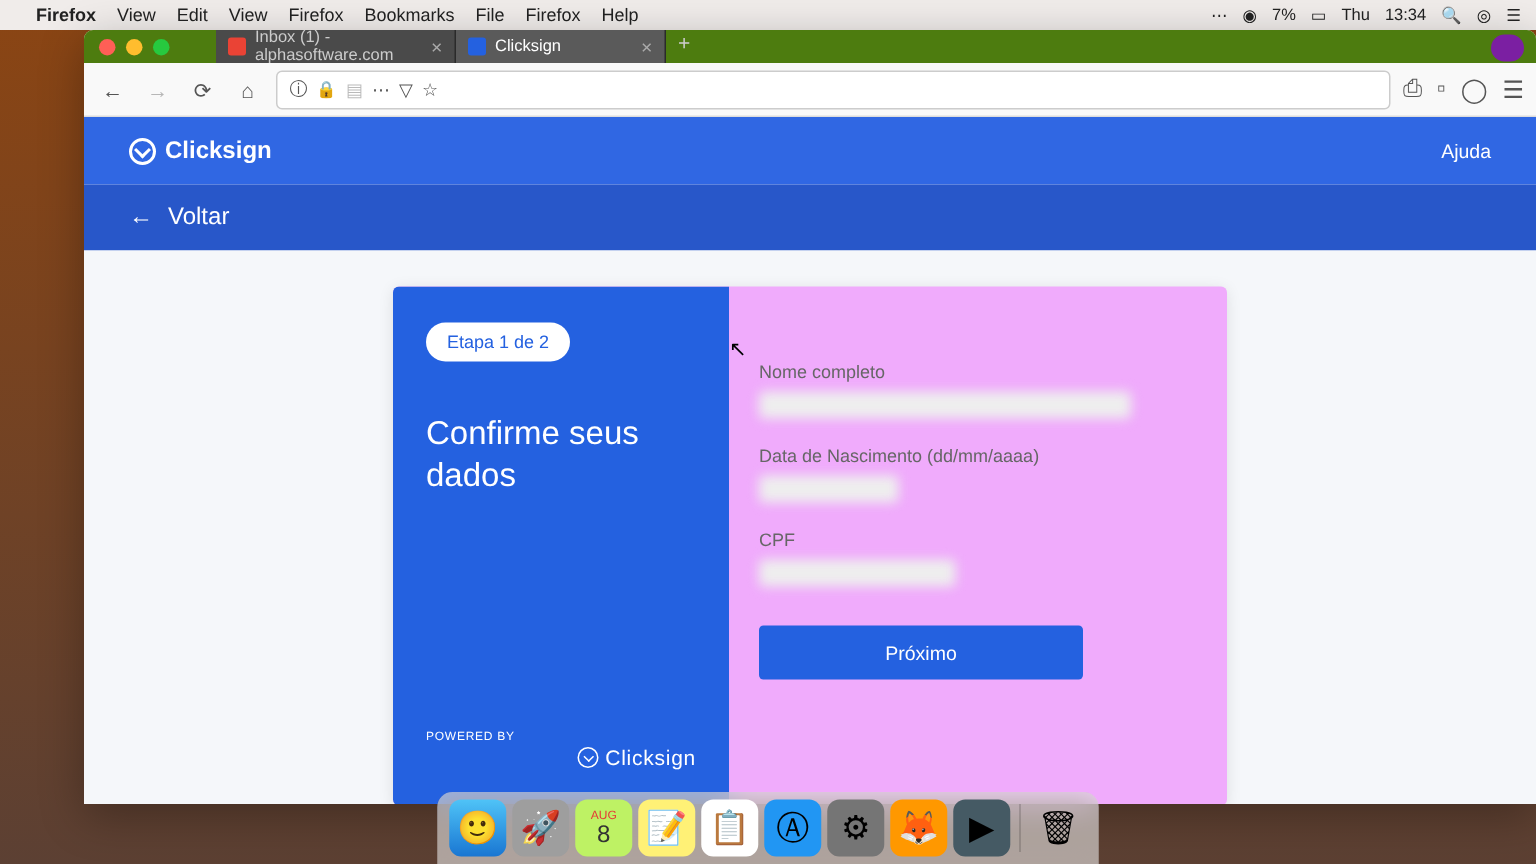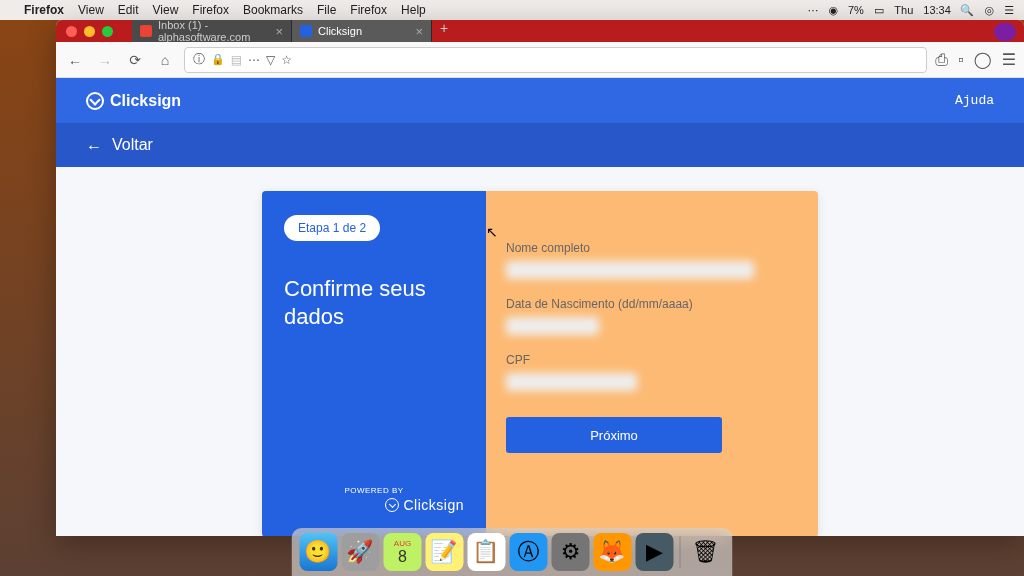--- a/index.html
+++ b/index.html
@@ -8,21 +8,21 @@
 
 .menubar { height: 20px; background: rgba(245,245,245,0.95); display: flex; align-items: center; padding: 4px 10px; font-size: 12px; color: #222; justify-content: space-between; }
 .menu-left { display: flex; align-items: center; gap: 14px; }
 .menu-left .apple { font-size: 13px; }
 .menu-left .app { font-weight: 600; }
 .menu-right { display: flex; align-items: center; gap: 10px; font-size: 11px; }
 .menu-right span { display: inline-flex; align-items: center; }
 
 
 .browser { position: absolute; top: 20px; left: 56px; right: 0; bottom: 40px; background: #f0f0f0; display: flex; flex-direction: column; border-top-left-radius: 6px; border-top-right-radius: 6px; overflow: hidden; box-shadow: 0 8px 30px rgba(0,0,0,0.3); }
-.titlebar { height: 22px; background: #b91c1c; display: flex; align-items: center; padding: 0 10px; gap: 7px; }
+.titlebar { height: 22px; background: #4d7c0f; display: flex; align-items: center; padding: 0 10px; gap: 19px; }
 .traffic { display: flex; gap: 7px; }
 .traffic span { width: 11px; height: 11px; border-radius: 50%; }
 .tl-close { background: #ff5f56; }
 .tl-min { background: #ffbd2e; }
 .tl-max { background: #27c93f; }
 .tabs { display: flex; margin-left: 12px; align-items: stretch; height: 100%; }
 .tab { display: flex; align-items: center; padding: 0 8px; font-size: 11px; color: #ccc; background: #4a4a4a; border-right: 1px solid #2a2a2a; min-width: 140px; max-width: 160px; gap: 6px; }
 .tab.active { background: #5a5a5a; color: #fff; }
 .tab-fav { width: 12px; height: 12px; border-radius: 2px; flex-shrink: 0; }
 .tab-close { margin-left: auto; font-size: 13px; color: #aaa; }
@@ -35,31 +35,31 @@
 .urlbar .url-text { flex: 1; white-space: nowrap; overflow: hidden; }
 .urlbar .url-text b { color: #222; }
 .tool-icons { display: flex; gap: 10px; align-items: center; color: #555; }
 
 
 .page { flex: 1; background: #fff; overflow: hidden; position: relative; }
 .page-header { height: 45px; background: #3067e3; display: flex; align-items: center; padding: 0 30px; justify-content: space-between; color: #fff; }
 .brand { display: flex; align-items: center; gap: 6px; font-weight: 600; font-size: 16px; }
 .brand-icon { width: 18px; height: 18px; border: 2px solid #fff; border-radius: 50%; display: flex; align-items: center; justify-content: center; }
 .brand-icon::after { content: ''; width: 6px; height: 6px; border-left: 2px solid #fff; border-bottom: 2px solid #fff; transform: rotate(-45deg); margin-top: -2px; }
-.help-link { color: #fff; font-size: 13px; font-family: Liberation Mono, monospace; }
+.help-link { color: #fff; font-size: 13px; }
 
 .sub-header { height: 44px; background: #2857c9; display: flex; align-items: center; padding: 0 30px; color: #fff; gap: 10px; }
 .back-arrow { font-size: 16px; }
 
 .content-area { background: #f5f7fa; padding: 24px 0 0 0; height: calc(100% - 89px); display: flex; justify-content: center; }
-.card { width: 556px; min-height: 346px; background: #fdba74; display: flex; box-shadow: 0 2px 10px rgba(0,0,0,0.1); border-radius: 4px; overflow: hidden; }
+.card { width: 556px; min-height: 346px; background: #f0abfc; display: flex; box-shadow: 0 2px 10px rgba(0,0,0,0.1); border-radius: 4px; overflow: hidden; }
 .card-left { width: 224px; background: #2461e0; color: #fff; padding: 24px 22px; display: flex; flex-direction: column; }
 .step-badge { background: #fff; color: #2461e0; font-size: 12px; padding: 6px 14px; border-radius: 14px; width: fit-content; font-weight: 500; }
 .card-title { font-size: 22px; font-weight: 400; margin-top: 34px; line-height: 1.25; }
-.powered { margin-top: auto; text-align: center; font-size: 8px; letter-spacing: 0.5px; }
+.powered { margin-top: auto; text-align: left; font-size: 8px; letter-spacing: 0.5px; }
 .powered-brand { display: flex; align-items: center; justify-content: flex-end; gap: 4px; font-size: 14px; font-weight: 500; margin-top: 2px; }
 .powered-brand .mini-icon { width: 14px; height: 14px; border: 1.5px solid #fff; border-radius: 50%; display: flex; align-items: center; justify-content: center; }
 .powered-brand .mini-icon::after { content: ''; width: 4px; height: 4px; border-left: 1.5px solid #fff; border-bottom: 1.5px solid #fff; transform: rotate(-45deg); margin-top: -1px; }
 
 .card-right { flex: 1; padding: 50px 20px 30px; }
 .field { margin-bottom: 18px; }
 .field-label { font-size: 12px; color: #666; margin-bottom: 6px; }
 .field-value { height: 18px; background: #eee; filter: blur(4px); border-radius: 3px; width: 85%; }
 .field-value.short { width: 45%; }
 .field-value.shorter { width: 32%; }

